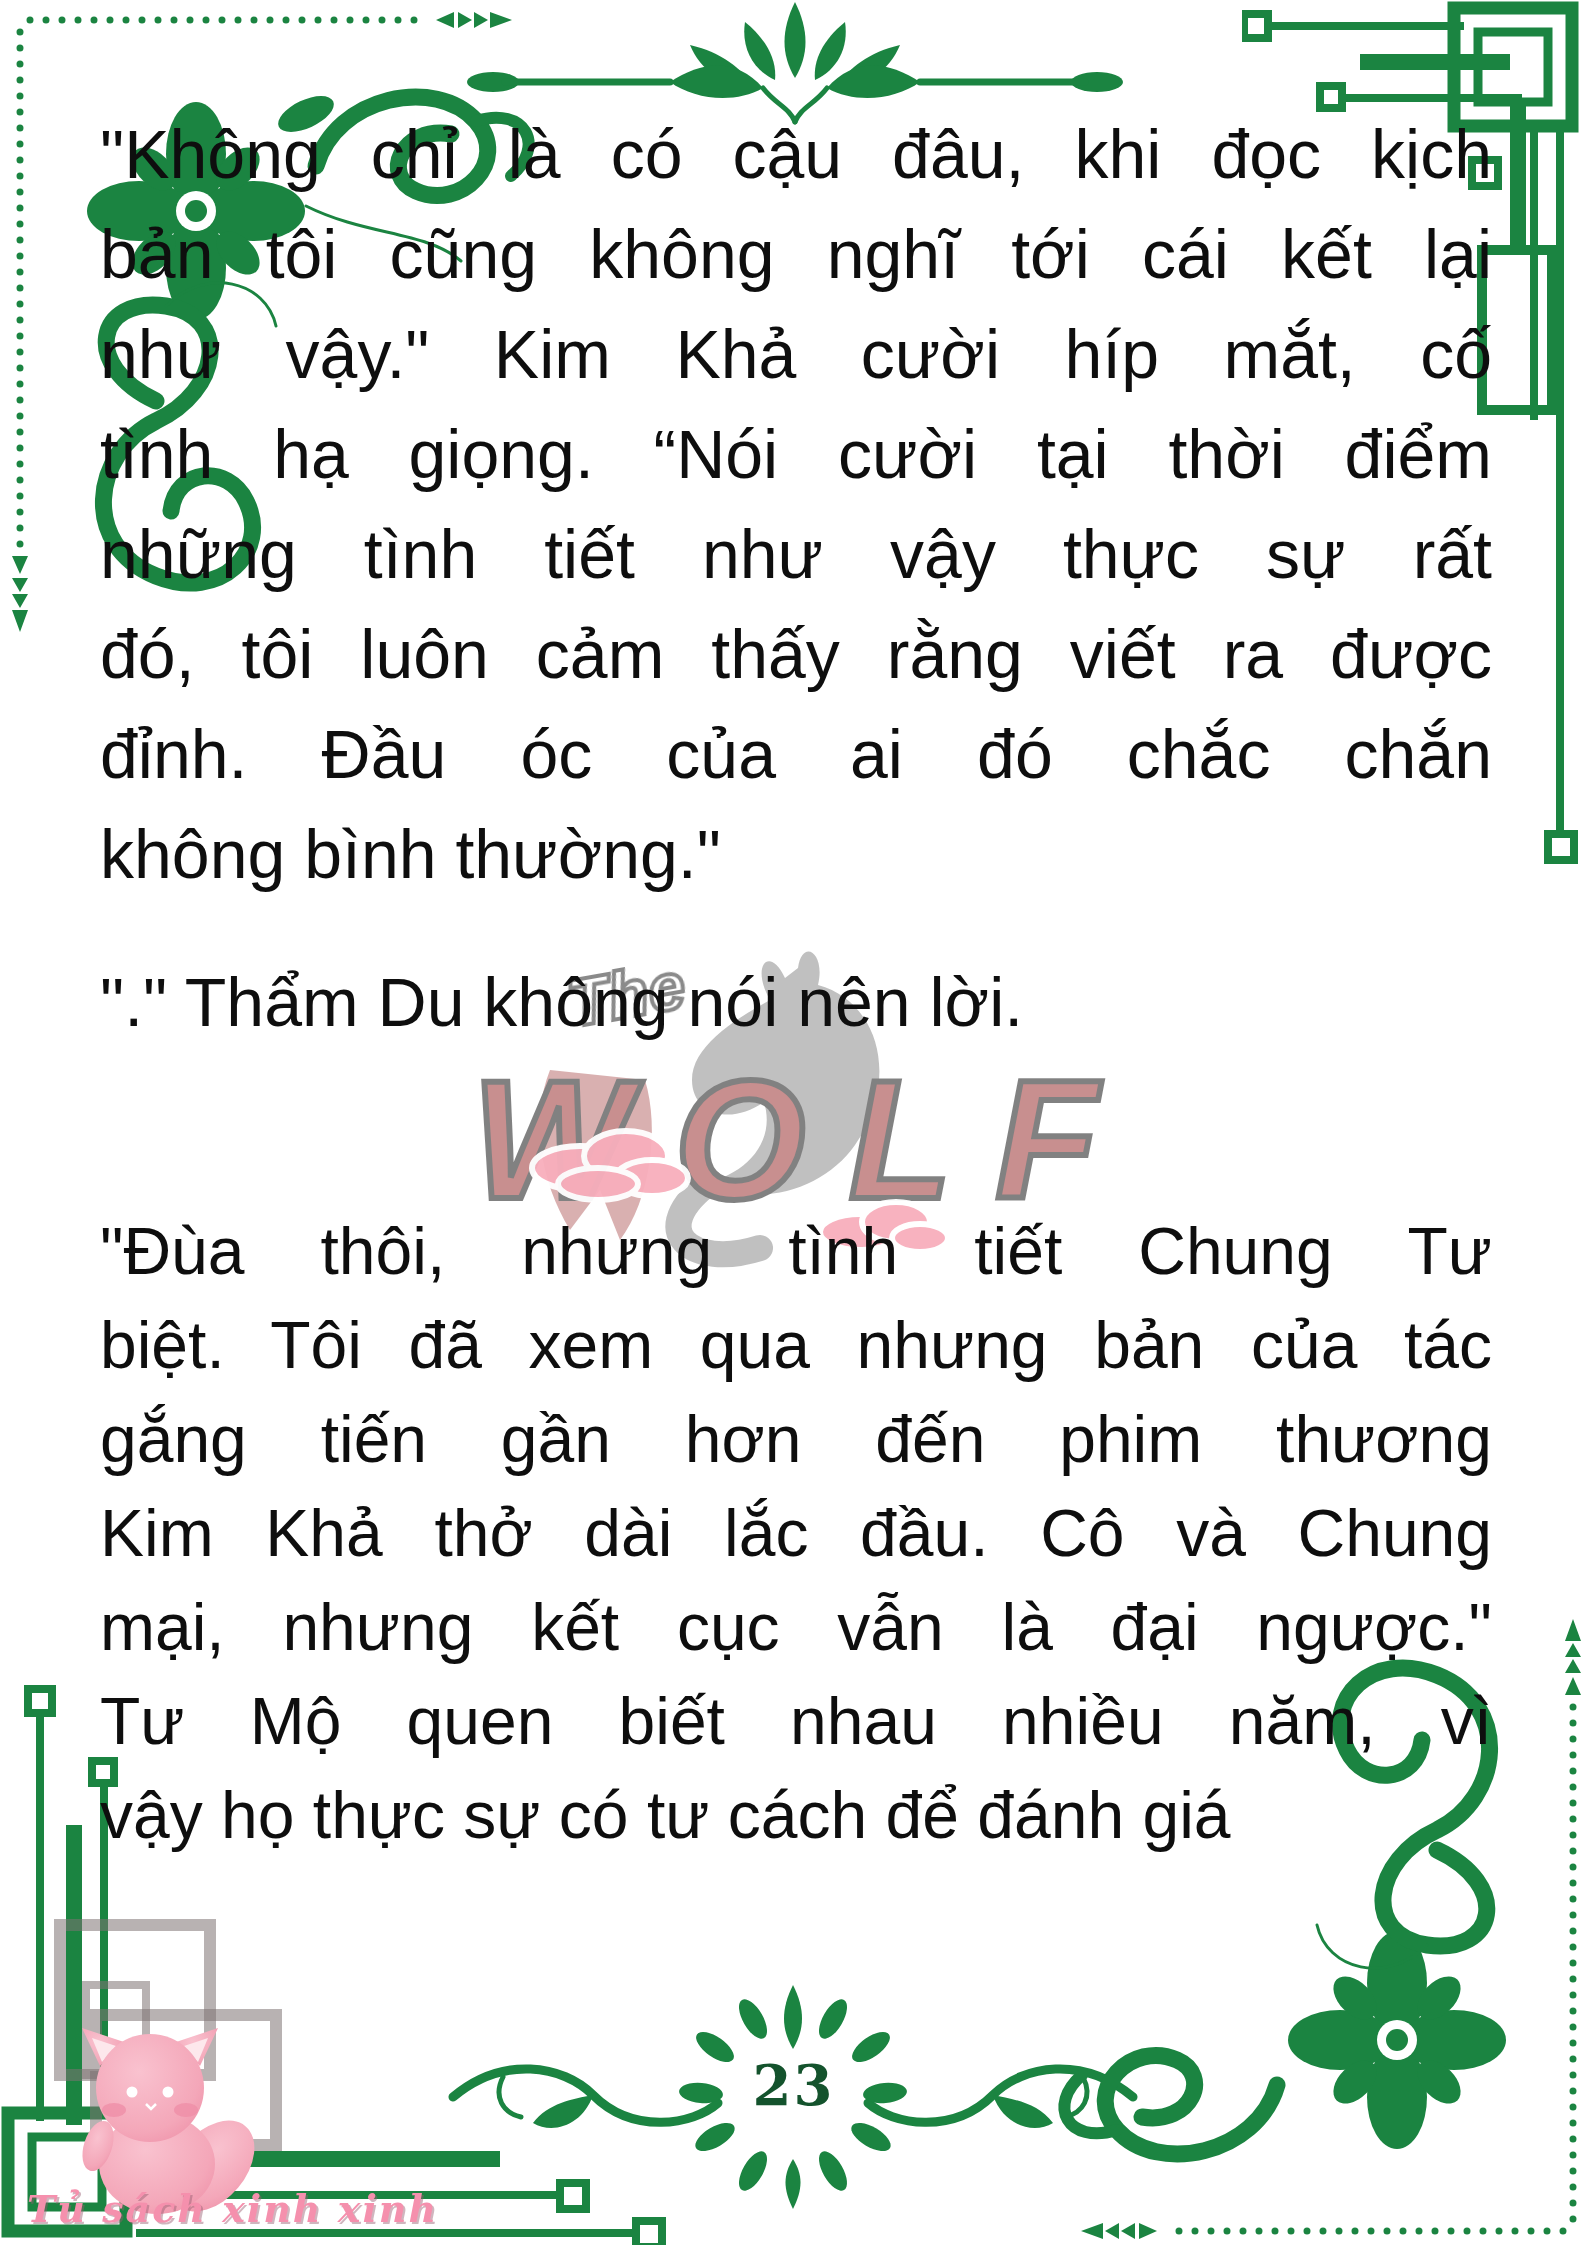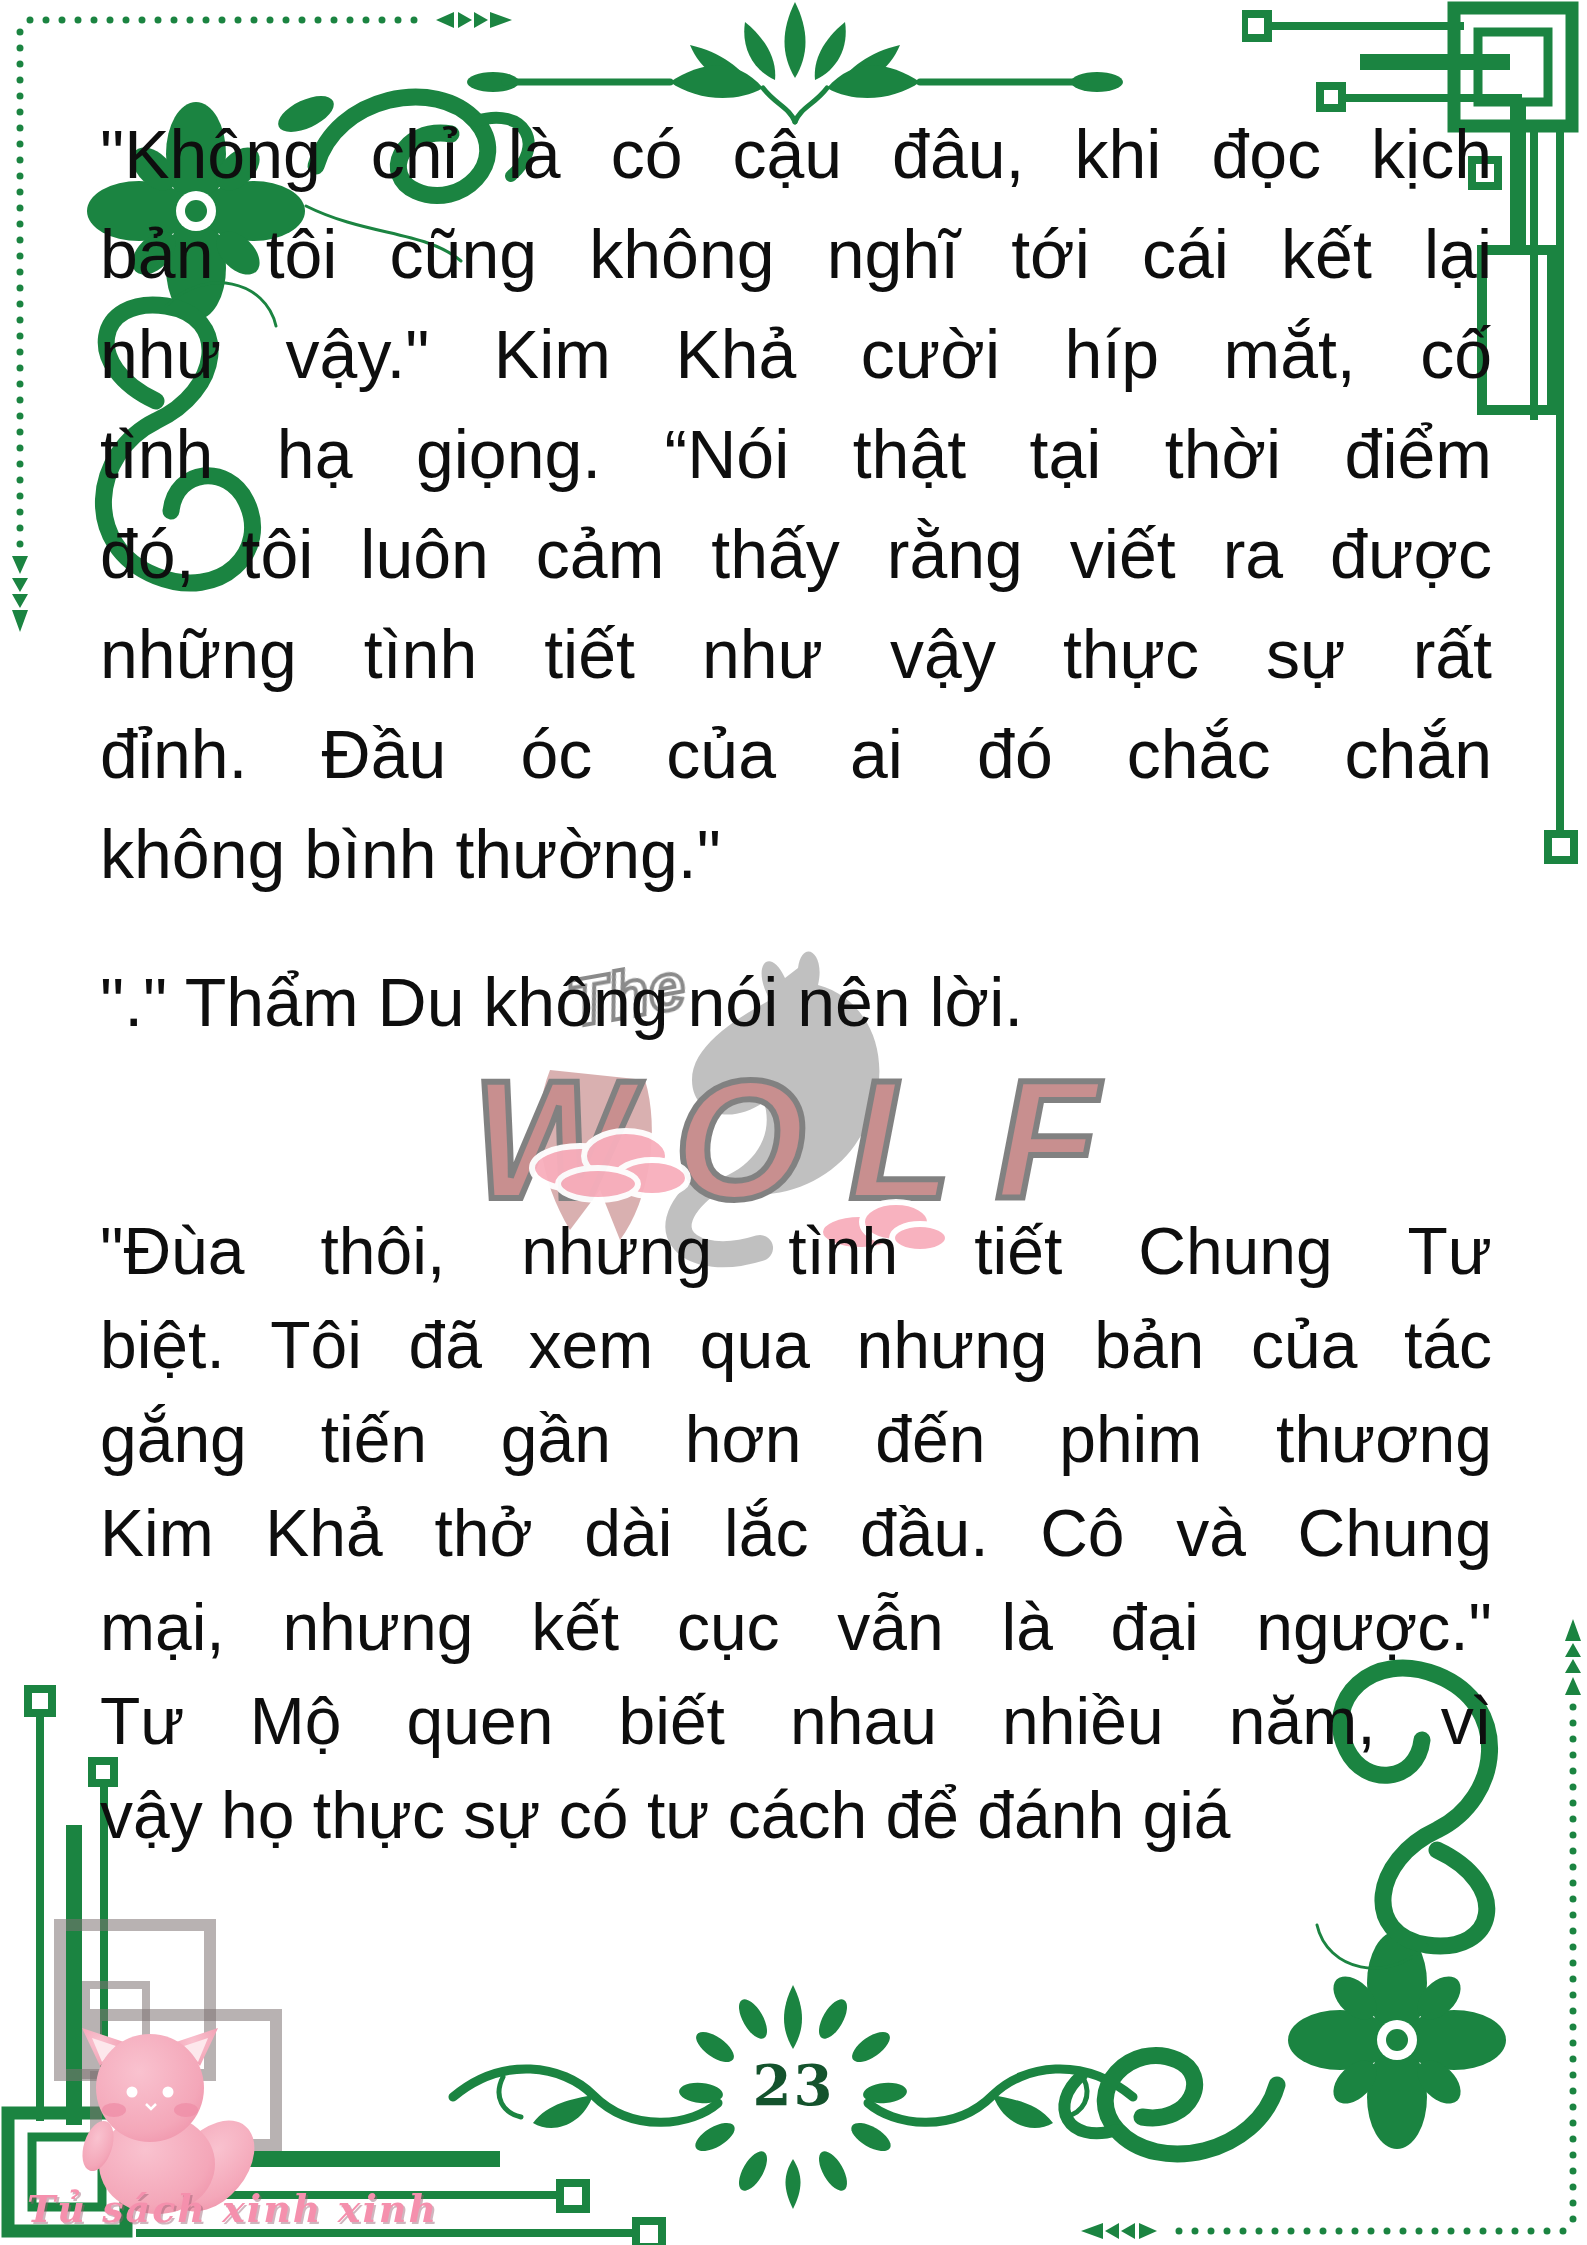--- a/index.html
+++ b/index.html
@@ -235,23 +235,23 @@
     <ellipse cx="62" cy="94" rx="12" ry="7" fill="#ef8fa7" opacity="0.8"></ellipse>
     <ellipse cx="134" cy="94" rx="12" ry="7" fill="#ef8fa7" opacity="0.8"></ellipse>
     <ellipse cx="46" cy="130" rx="14" ry="26" transform="rotate(18 46 130)" fill="url(#catg)"></ellipse>
   </svg>
 
   <div class="text-area">
     <div class="para1">
         <div class="line">"Không chỉ là có cậu đâu, khi đọc kịch</div>
         <div class="line">bản tôi cũng không nghĩ tới cái kết lại</div>
         <div class="line">như vậy." Kim Khả cười híp mắt, cố</div>
-        <div class="line">tình hạ giọng. “Nói thật tại thời điểm</div>
+        <div class="line">tình hạ giọng. “Nói cười tại thời điểm</div>
+        <div class="line">những tình tiết như vậy thực sự rất</div>
         <div class="line">đó, tôi luôn cảm thấy rằng viết ra được</div>
-        <div class="line">những tình tiết như vậy thực sự rất</div>
         <div class="line">đỉnh. Đầu óc của ai đó chắc chắn</div>
         <div class="line last">không bình thường."</div>
       </div>
     <div class="para2 line last">"." Thẩm Du không nói nên lời.</div>
     <div class="para3">
         <div class="line">"Đùa thôi, nhưng tình tiết Chung Tư</div>
         <div class="line">biệt. Tôi đã xem qua nhưng bản của tác</div>
         <div class="line">gắng tiến gần hơn đến phim thương</div>
         <div class="line">Kim Khả thở dài lắc đầu. Cô và Chung</div>
         <div class="line">mại, nhưng kết cục vẫn là đại ngược."</div>

